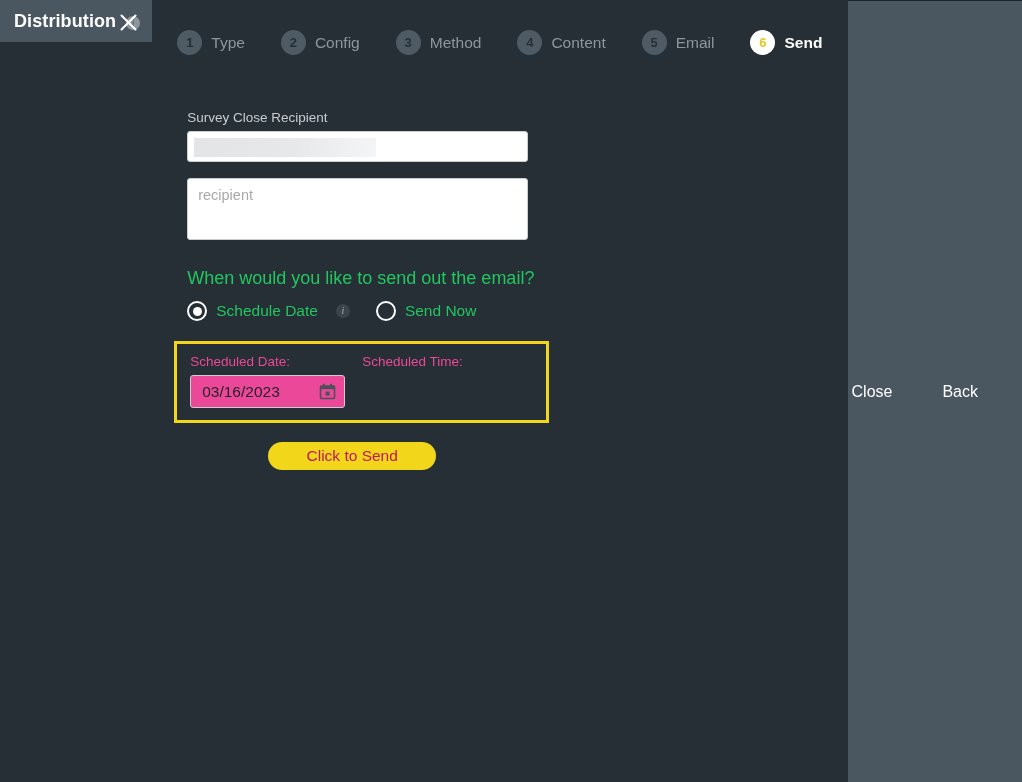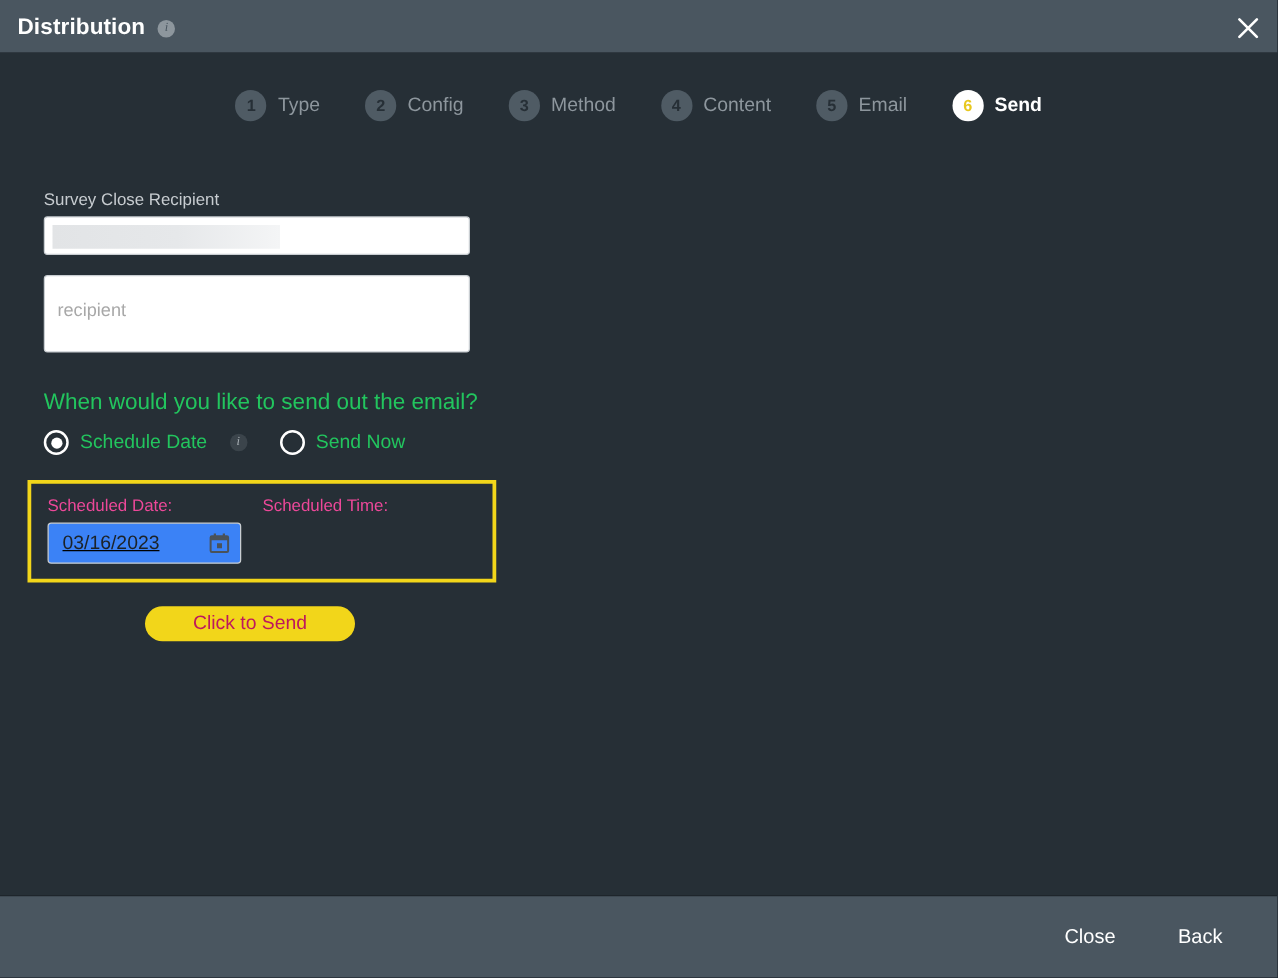--- a/index.html
+++ b/index.html
@@ -11,21 +11,21 @@
     background: #262f36;
     font-family: "Liberation Sans", sans-serif;
   }
 
   .dialog {
     position: relative;
     width: 1022px;
     height: 782px;
     background: #262f36;
     display: flex;
-    flex-direction: column;
+    flex-direction: row;
   }
 
   
   .titlebar {
     position: relative;
     height: 42px;
     background: #4a5660;
     flex: 0 0 42px;
     display: flex;
     align-items: center;
@@ -144,21 +144,21 @@
     height: 19px;
     background: linear-gradient(90deg, #e2e4e6 0%, #e6e8ea 55%, #f4f5f6 100%);
   }
   .spacer-16 { height: 16px; }
   .textarea-input {
     width: 341px;
     height: 62px;
     background: #ffffff;
     border: 1px solid #c9ced2;
     border-radius: 3px;
-    padding: 20px 10px;
+    padding: 8px 10px;
     font-size: 14.5px;
     color: #a8a8a8;
     font-family: "Liberation Sans", sans-serif;
     resize: none;
   }
   .textarea-input::placeholder { color: #a8a8a8; }
 
   .when-label {
     font-size: 18px;
     color: #22c55e;
@@ -229,28 +229,27 @@
   }
   .sched-col { display: flex; flex-direction: column; }
   .sched-label {
     font-size: 13.5px;
     color: #ec4899;
     margin-bottom: 6px;
   }
   .sched-input {
     width: 155px;
     height: 33px;
-    background: #3b82f6;
+    background: #ec4899;
     border: 1px solid #c9ced2;
     border-radius: 3px;
     display: flex;
     align-items: center;
     padding: 0 8px 0 11px;
     cursor: text;
-    text-decoration: underline;
   }
   .sched-value {
     flex: 1 1 auto;
     font-size: 15.5px;
     color: #1c2226;
   }
   .cal-icon { flex: 0 0 17px; display: block; cursor: pointer; }
 
   
   .send-btn {

